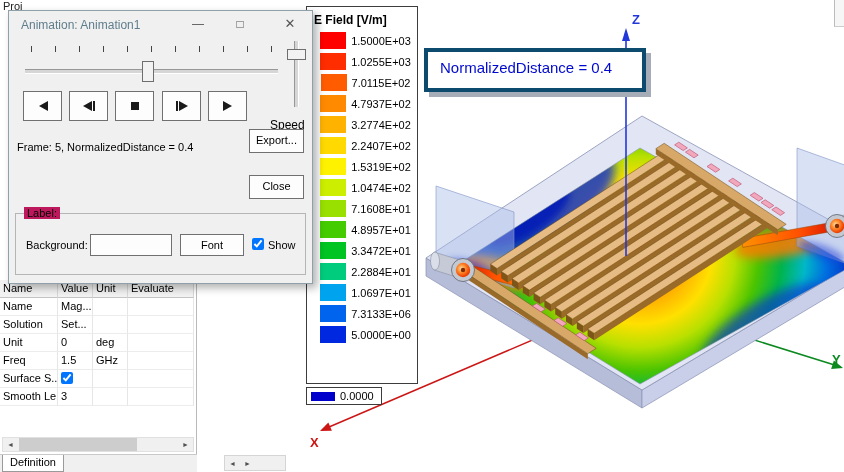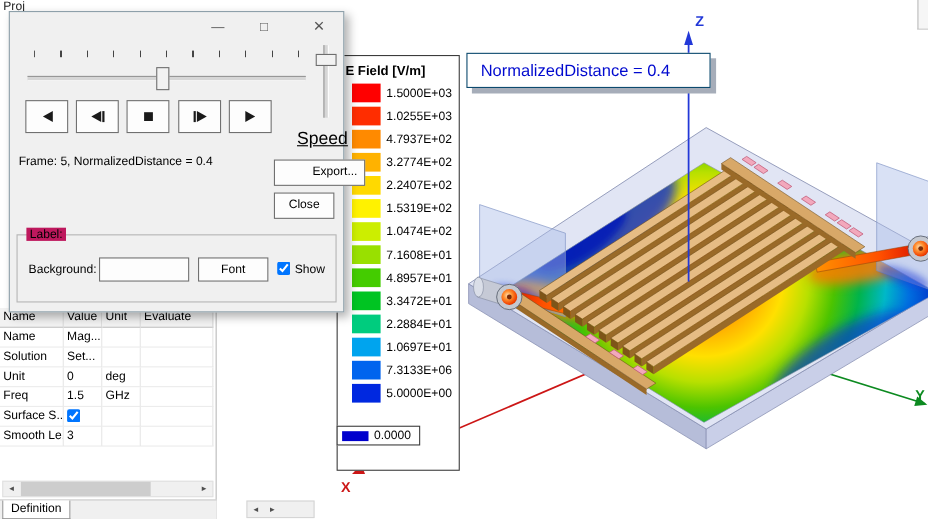--- a/index.html
+++ b/index.html
@@ -3,27 +3,27 @@
 <meta charset="utf-8">
 <style>
   html,body{margin:0;padding:0;background:#d4d4d4;}
   #root{position:relative;width:844px;height:472px;background:#ffffff;overflow:hidden;
         font-family:"Liberation Sans",sans-serif;color:#000;}
 
   
   #scene{position:absolute;left:0;top:0;z-index:0;}
 
   
-  .annot{position:absolute;left:424px;top:48px;width:222px;height:32px;background:#fff;
-         border:1px solid #0c4a6e;box-shadow:5px 5px 0 #a6adb9;z-index:20;
+  .annot{position:absolute;left:424px;top:48px;width:222px;height:44px;background:#fff;
+         border:4px solid #0c4a6e;box-shadow:5px 5px 0 #a6adb9;z-index:20;
          color:#0009cf;font-size:15px;line-height:32px;padding-left:12px;box-sizing:border-box;white-space:nowrap;}
 
   
   .legend{position:absolute;left:306px;top:6px;width:112px;height:378px;background:#fff;
-          border:1px solid #3c3c3c;z-index:10;box-sizing:border-box;margin-top:44px;}
+          border:1px solid #3c3c3c;z-index:10;box-sizing:border-box;}
   .ltitle{font-size:12px;font-weight:bold;margin:6px 0 3px 7px;white-space:nowrap;}
   .lrow{display:flex;align-items:center;height:21px;margin-left:7px;justify-content:center;}
   .sw{width:26px;height:17px;margin-right:5px;flex:none;}
   .lv{font-size:11px;white-space:nowrap;}
   .floorbox{position:absolute;left:306px;top:387px;width:76px;height:18px;background:#fff;
             border:1px solid #3c3c3c;display:flex;align-items:center;z-index:10;box-sizing:border-box;}
   .fsw{width:24px;height:9px;margin:0 5px 0 4px;flex:none;}
   .fv{font-size:11px;}
 
   
@@ -33,21 +33,21 @@
   .wbtn{position:absolute;top:3px;width:26px;height:20px;text-align:center;font-size:12px;
         color:#555;line-height:20px;cursor:default;}
   .ticks{position:absolute;left:22px;top:35px;width:242px;height:6px;
          background:repeating-linear-gradient(to right,#444 0,#444 1px,transparent 1px,transparent 24px);}
   .groove-h{position:absolute;left:16px;top:58px;width:253px;height:3px;background:#d6d6d6;
             border-top:1px solid #979797;border-bottom:1px solid #fff;}
   .thumb-h{position:absolute;left:133px;top:50px;width:10px;height:19px;background:#f2f2f2;border:1px solid #6e6e6e;}
   .groove-v{position:absolute;left:285px;top:30px;width:3px;height:66px;background:#d6d6d6;
             border-left:1px solid #979797;border-right:1px solid #fff;}
   .thumb-v{position:absolute;left:278px;top:38px;width:17px;height:9px;background:#f2f2f2;border:1px solid #6e6e6e;}
-  .speed{position:absolute;left:261px;top:107px;font-size:16px;text-decoration:underline;}
+  .speed{position:absolute;left:261px;top:107px;font-size:12px;}
   .pbtn{position:absolute;top:80px;width:37px;height:28px;background:#fdfdfd;border:1px solid #707070;
         display:flex;align-items:center;justify-content:center;}
   .frame{position:absolute;left:8px;top:130px;font-size:11px;white-space:nowrap;}
   .btn{position:absolute;background:#fdfdfd;border:1px solid #707070;font-size:11px;
        text-align:center;line-height:20px;}
   .grp{position:absolute;left:6px;top:202px;width:289px;height:60px;border:1px solid #b5b5b5;}
   .gcap{position:absolute;left:8px;top:-7px;background:#be185d;padding:0 3px;font-size:11px;}
   .bglbl{position:absolute;left:10px;top:25px;font-size:11px;}
   .ckl{font-size:11px;position:absolute;left:252px;top:25px;}
   input[type=checkbox]{width:12px;height:12px;margin:0;}
@@ -235,20 +235,24 @@
     <div class="ltitle">E Field [V/m]</div>
     <div class="lrow">
         <span class="sw" style="background: rgb(255, 0, 0);"></span>
         <span class="lv">1.5000E+03</span>
       </div>
     <div class="lrow">
         <span class="sw" style="background: rgb(255, 45, 0);"></span>
         <span class="lv">1.0255E+03</span>
       </div>
     <div class="lrow">
+        <span class="sw" style="background: rgb(255, 92, 0);"></span>
+        <span class="lv">7.0115E+02</span>
+      </div>
+    <div class="lrow">
         <span class="sw" style="background: rgb(255, 138, 0);"></span>
         <span class="lv">4.7937E+02</span>
       </div>
     <div class="lrow">
         <span class="sw" style="background: rgb(255, 178, 0);"></span>
         <span class="lv">3.2774E+02</span>
       </div>
     <div class="lrow">
         <span class="sw" style="background: rgb(255, 217, 0);"></span>
         <span class="lv">2.2407E+02</span>
@@ -346,20 +350,21 @@
           <div class="sthumb"></div>
         </div>
       <div class="sarr">►</div>
     </div>
     <div class="ptabs">
       <div class="ptab">Definition</div>
     </div>
   </div>
 
   <div class="dlg">
+    <div class="title">Animation: Animation1</div>
     <div class="wbtn" style="left:176px;">—</div>
     <div class="wbtn" style="left:218px;">□</div>
     <div class="wbtn" style="left:268px;font-size:13px;">✕</div>
 
     <div class="ticks"></div>
     <div class="groove-h"></div>
     <div class="thumb-h"></div>
 
     <div class="groove-v"></div>
     <div class="thumb-v"></div>
@@ -388,21 +393,21 @@
         </svg>
     </div>
     <div class="pbtn" style="left:199px;">
       <svg width="14" height="12">
           <polygon points="2,1 11,6 2,11" fill="#1a1a1a"></polygon>
         </svg>
     </div>
 
     <div class="frame">Frame: 5, NormalizedDistance = 0.4</div>
 
-    <div class="btn" style="left:240px;top:134px;width:53px;height:22px;padding-left:28px;">Export...</div>
+    <div class="btn" style="left:240px;top:118px;width:53px;height:22px;">Export...</div>
     <div class="btn" style="left:240px;top:164px;width:53px;height:22px;">Close</div>
 
     <div class="grp">
       <div class="gcap">Label:</div>
       <div class="bglbl">Background:</div>
       <div class="btn" style="left:74px;top:20px;width:80px;height:20px;"></div>
       <div class="btn" style="left:164px;top:20px;width:62px;height:20px;">Font</div>
       <input type="checkbox" style="position: absolute; left: 236px; top: 24px;" checked="true">
       <div class="ckl">Show</div>
     </div>

